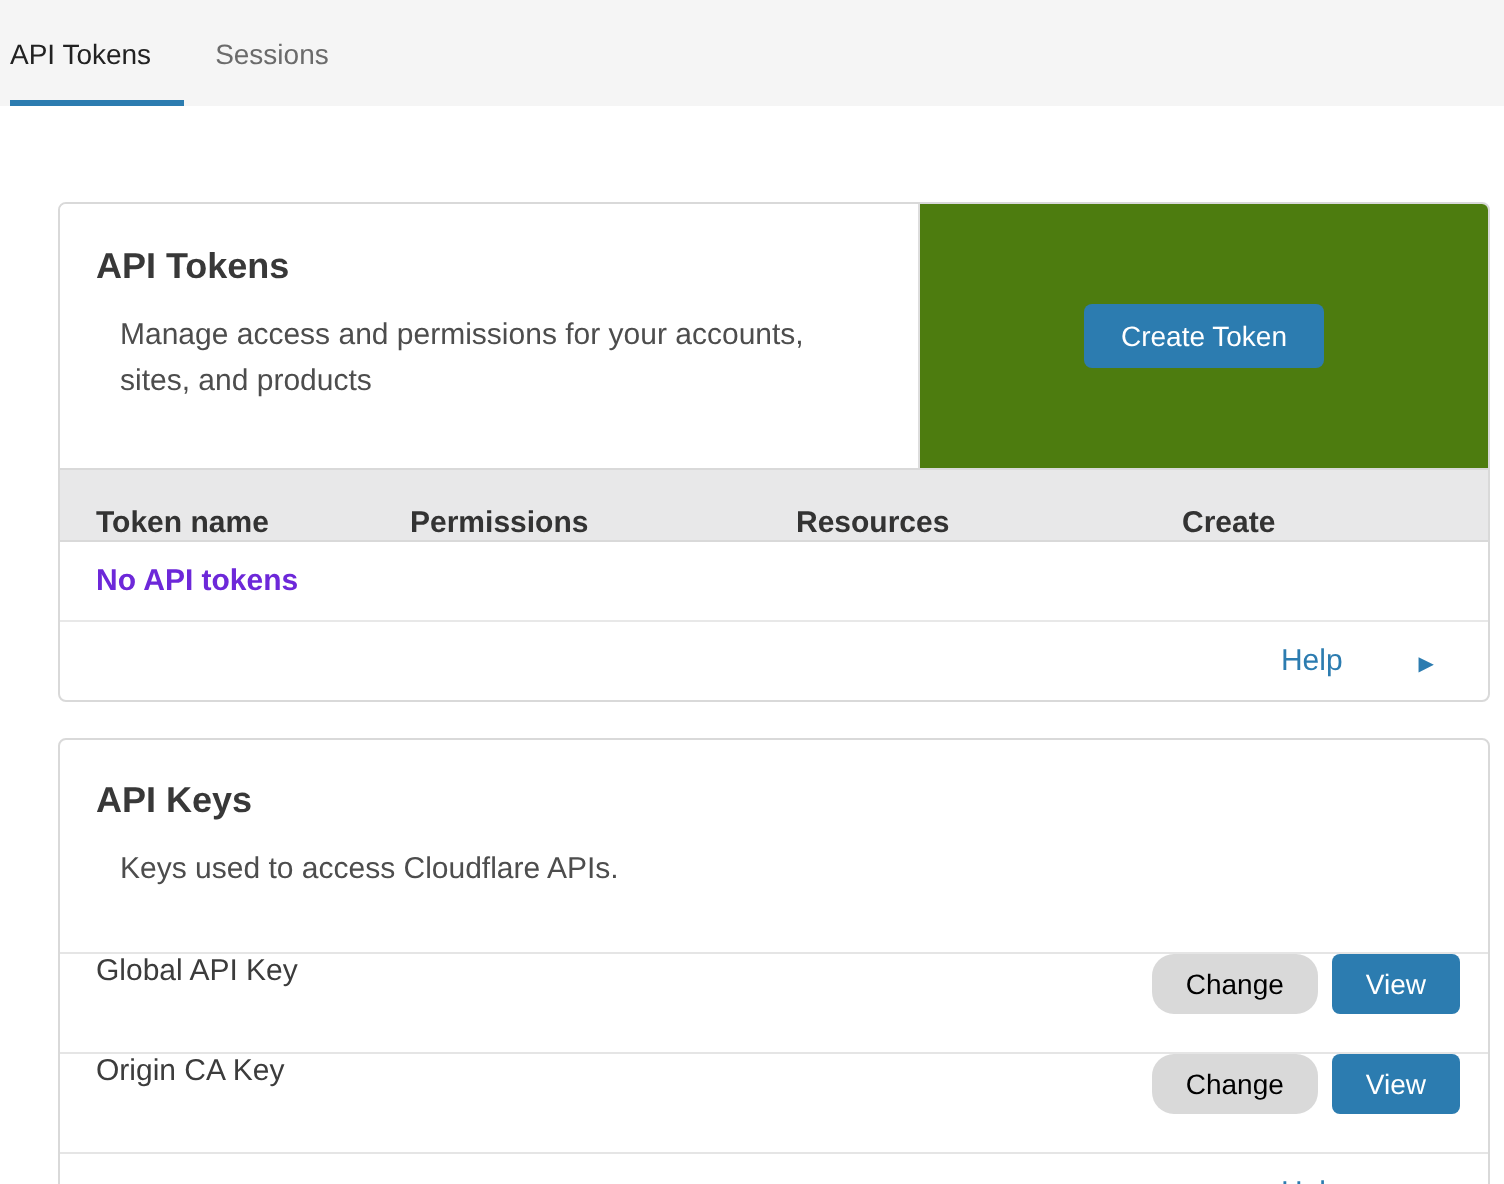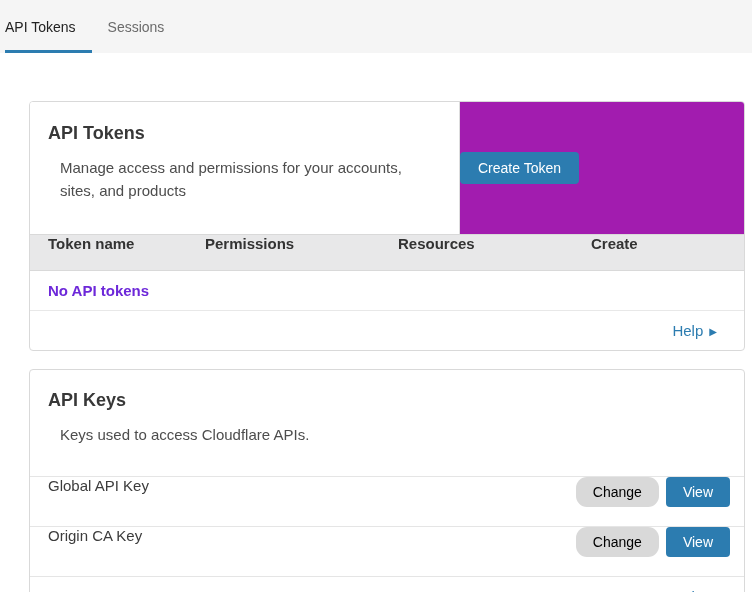--- a/index.html
+++ b/index.html
@@ -54,23 +54,24 @@
   
   .tokens-header { display: flex; }
   .tokens-header-left {
     width: 430px;
     padding: 21px 30px 20px 18px;
     background: #fff;
     border-right: 1px solid #ddd;
   }
   .tokens-header-right {
     flex: 1;
-    background: #a21caf;
-    display: flex;
-    align-items: center;
+    background: #4d7c0f;
+    display: flex;
+    align-items: center;
+    justify-content: center;
   }
   .card-title {
     font-size: 18px;
     font-weight: 700;
     color: #383838;
     margin: 0 0 10px 0;
   }
   .card-desc {
     font-size: 15px;
     line-height: 23px;
@@ -85,21 +86,21 @@
     font-size: 14px;
     padding: 8px 18px;
     cursor: pointer;
     white-space: nowrap;
   }
   .btn-primary { background: #2c7cb0; color: #fff; }
   .btn-secondary { background: #d9d9d9; color: #000000; border-radius: 11px; }
 
   .thead {
     display: flex;
-    align-items: flex-start;
+    align-items: flex-end;
     height: 37px;
     background: #e8e8e9;
     border-top: 1px solid #d9d9d9;
     border-bottom: 1px solid #d9d9d9;
     font-size: 15px;
     font-weight: 700;
     color: #333;
   }
   .col1 { width: 175px; padding-left: 18px; }
   .col2 { width: 193px; }
@@ -123,20 +124,21 @@
     justify-content: flex-end;
     padding-right: 27px;
   }
   .help-link {
     color: #2c7cb0;
     font-size: 15px;
     text-decoration: none;
     display: inline-flex;
     align-items: center;
     cursor: pointer;
+    gap: 32px;
   }
   .help-arrow {
     font-size: 10px;
     margin-left: 6px;
     position: relative;
     top: 1px;
   }
 
   
   .card-keys { margin-top: 18px; }

